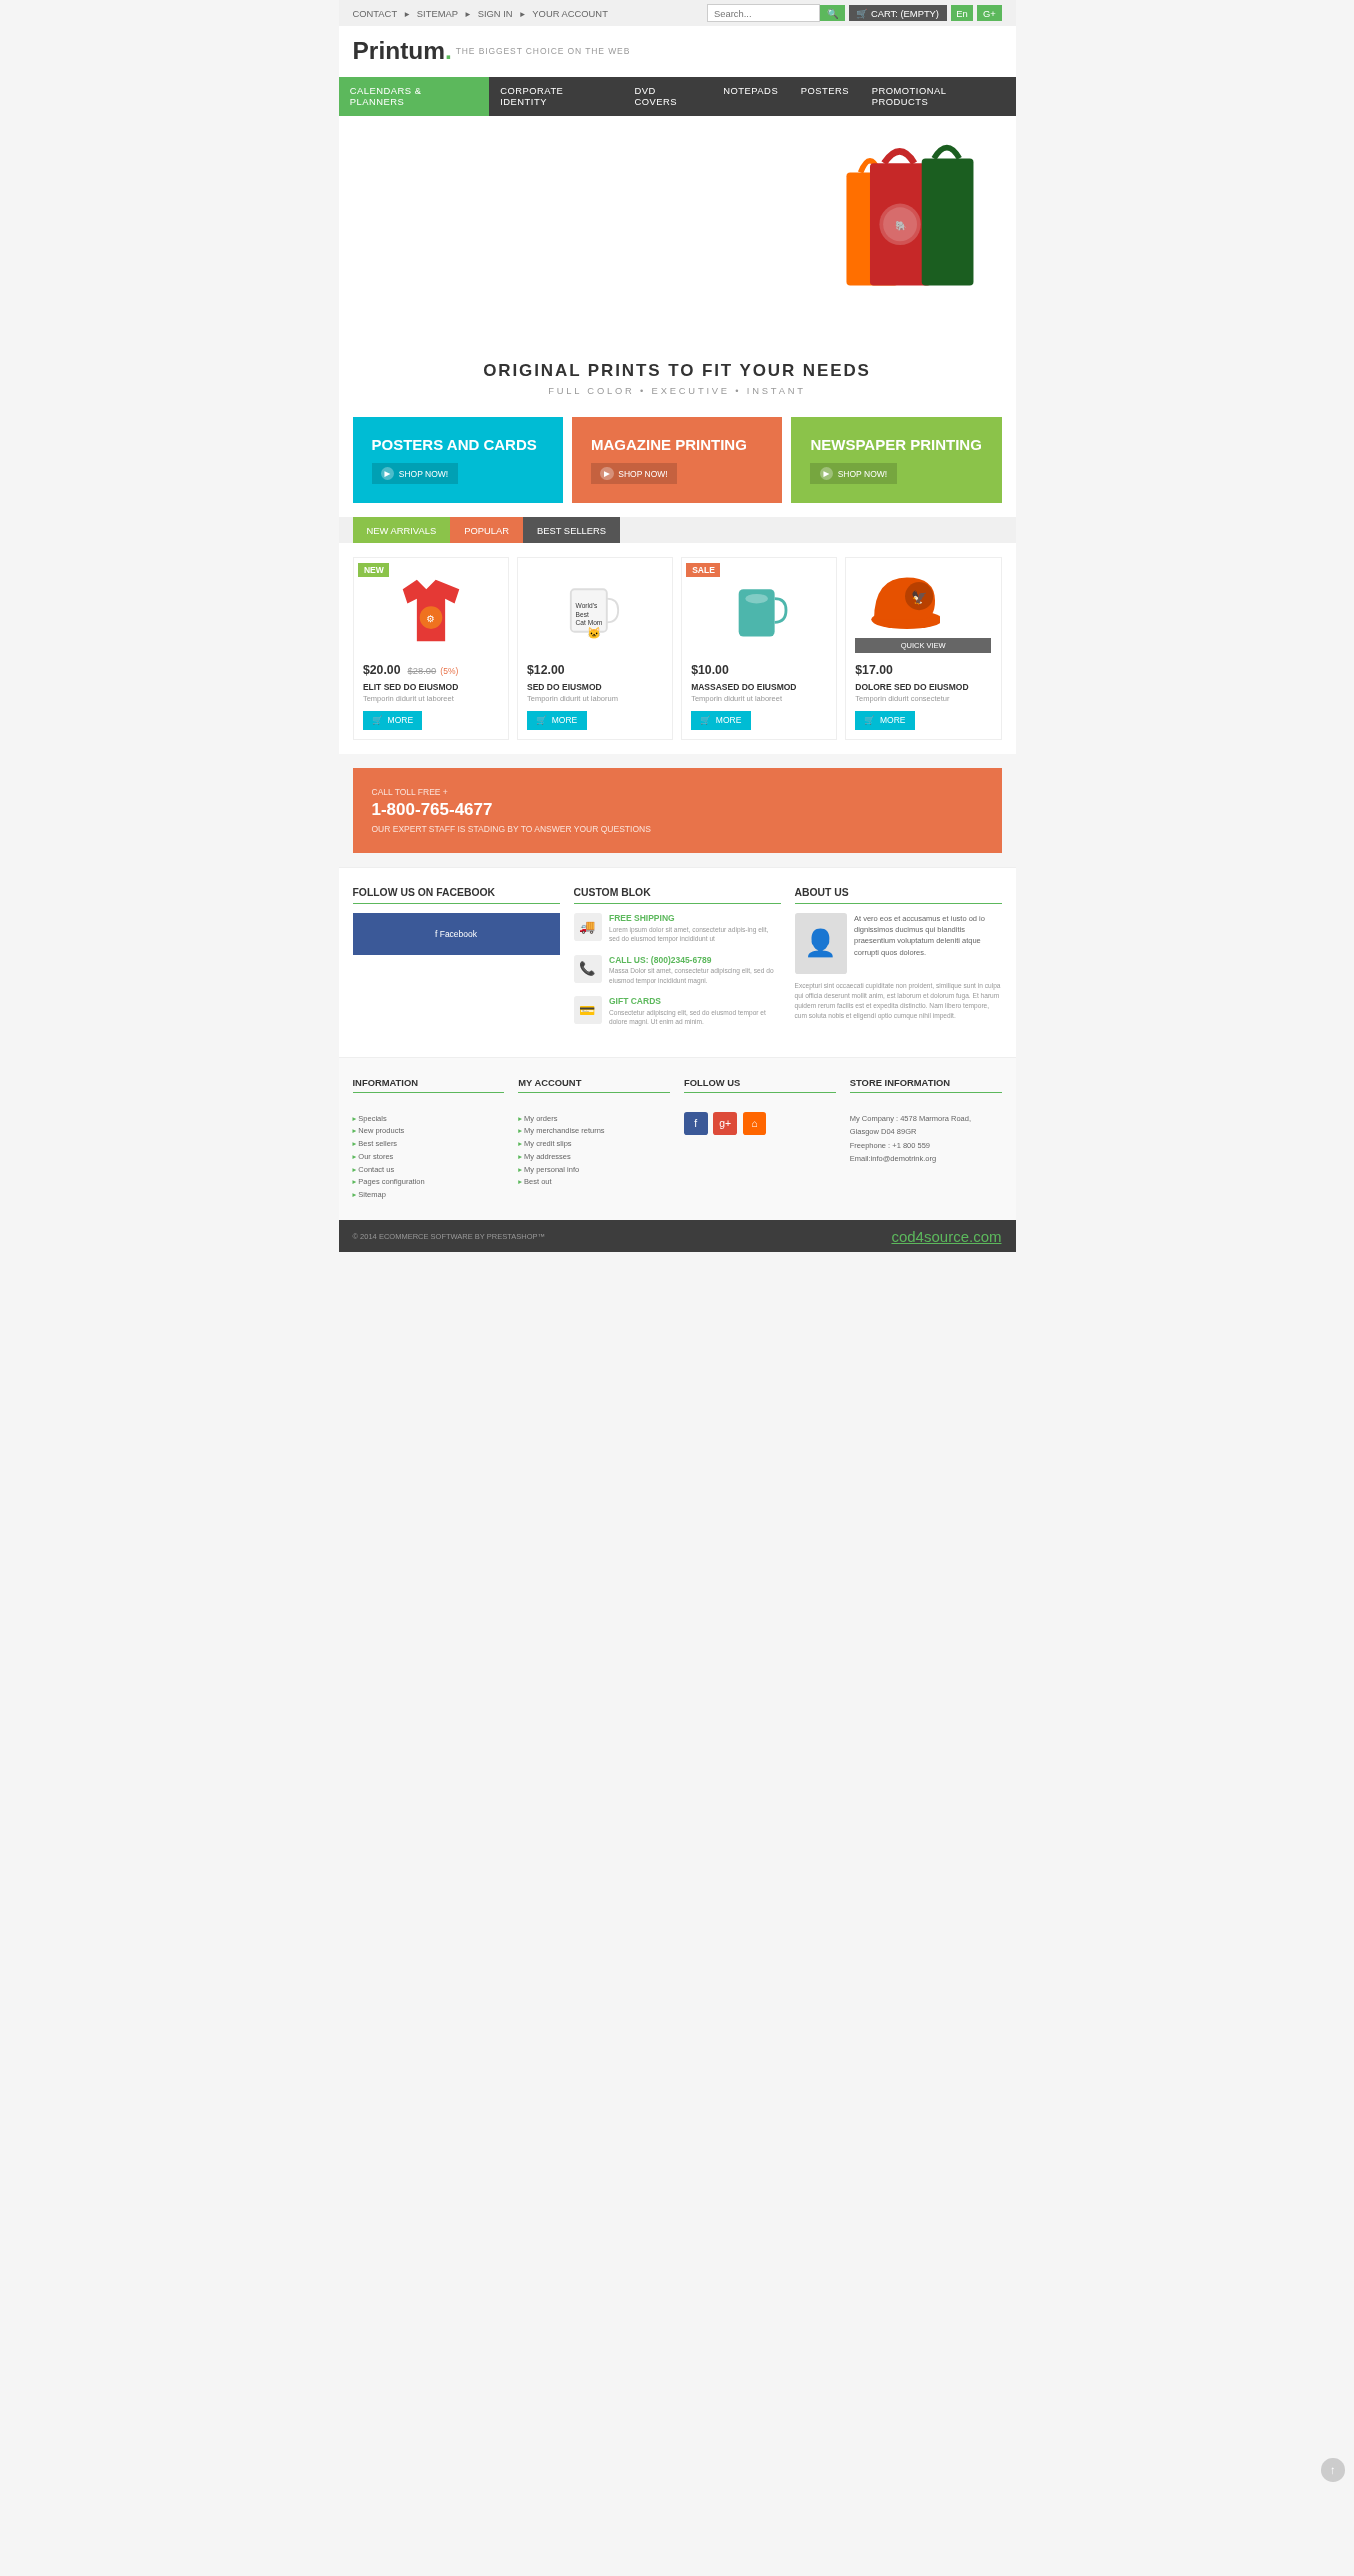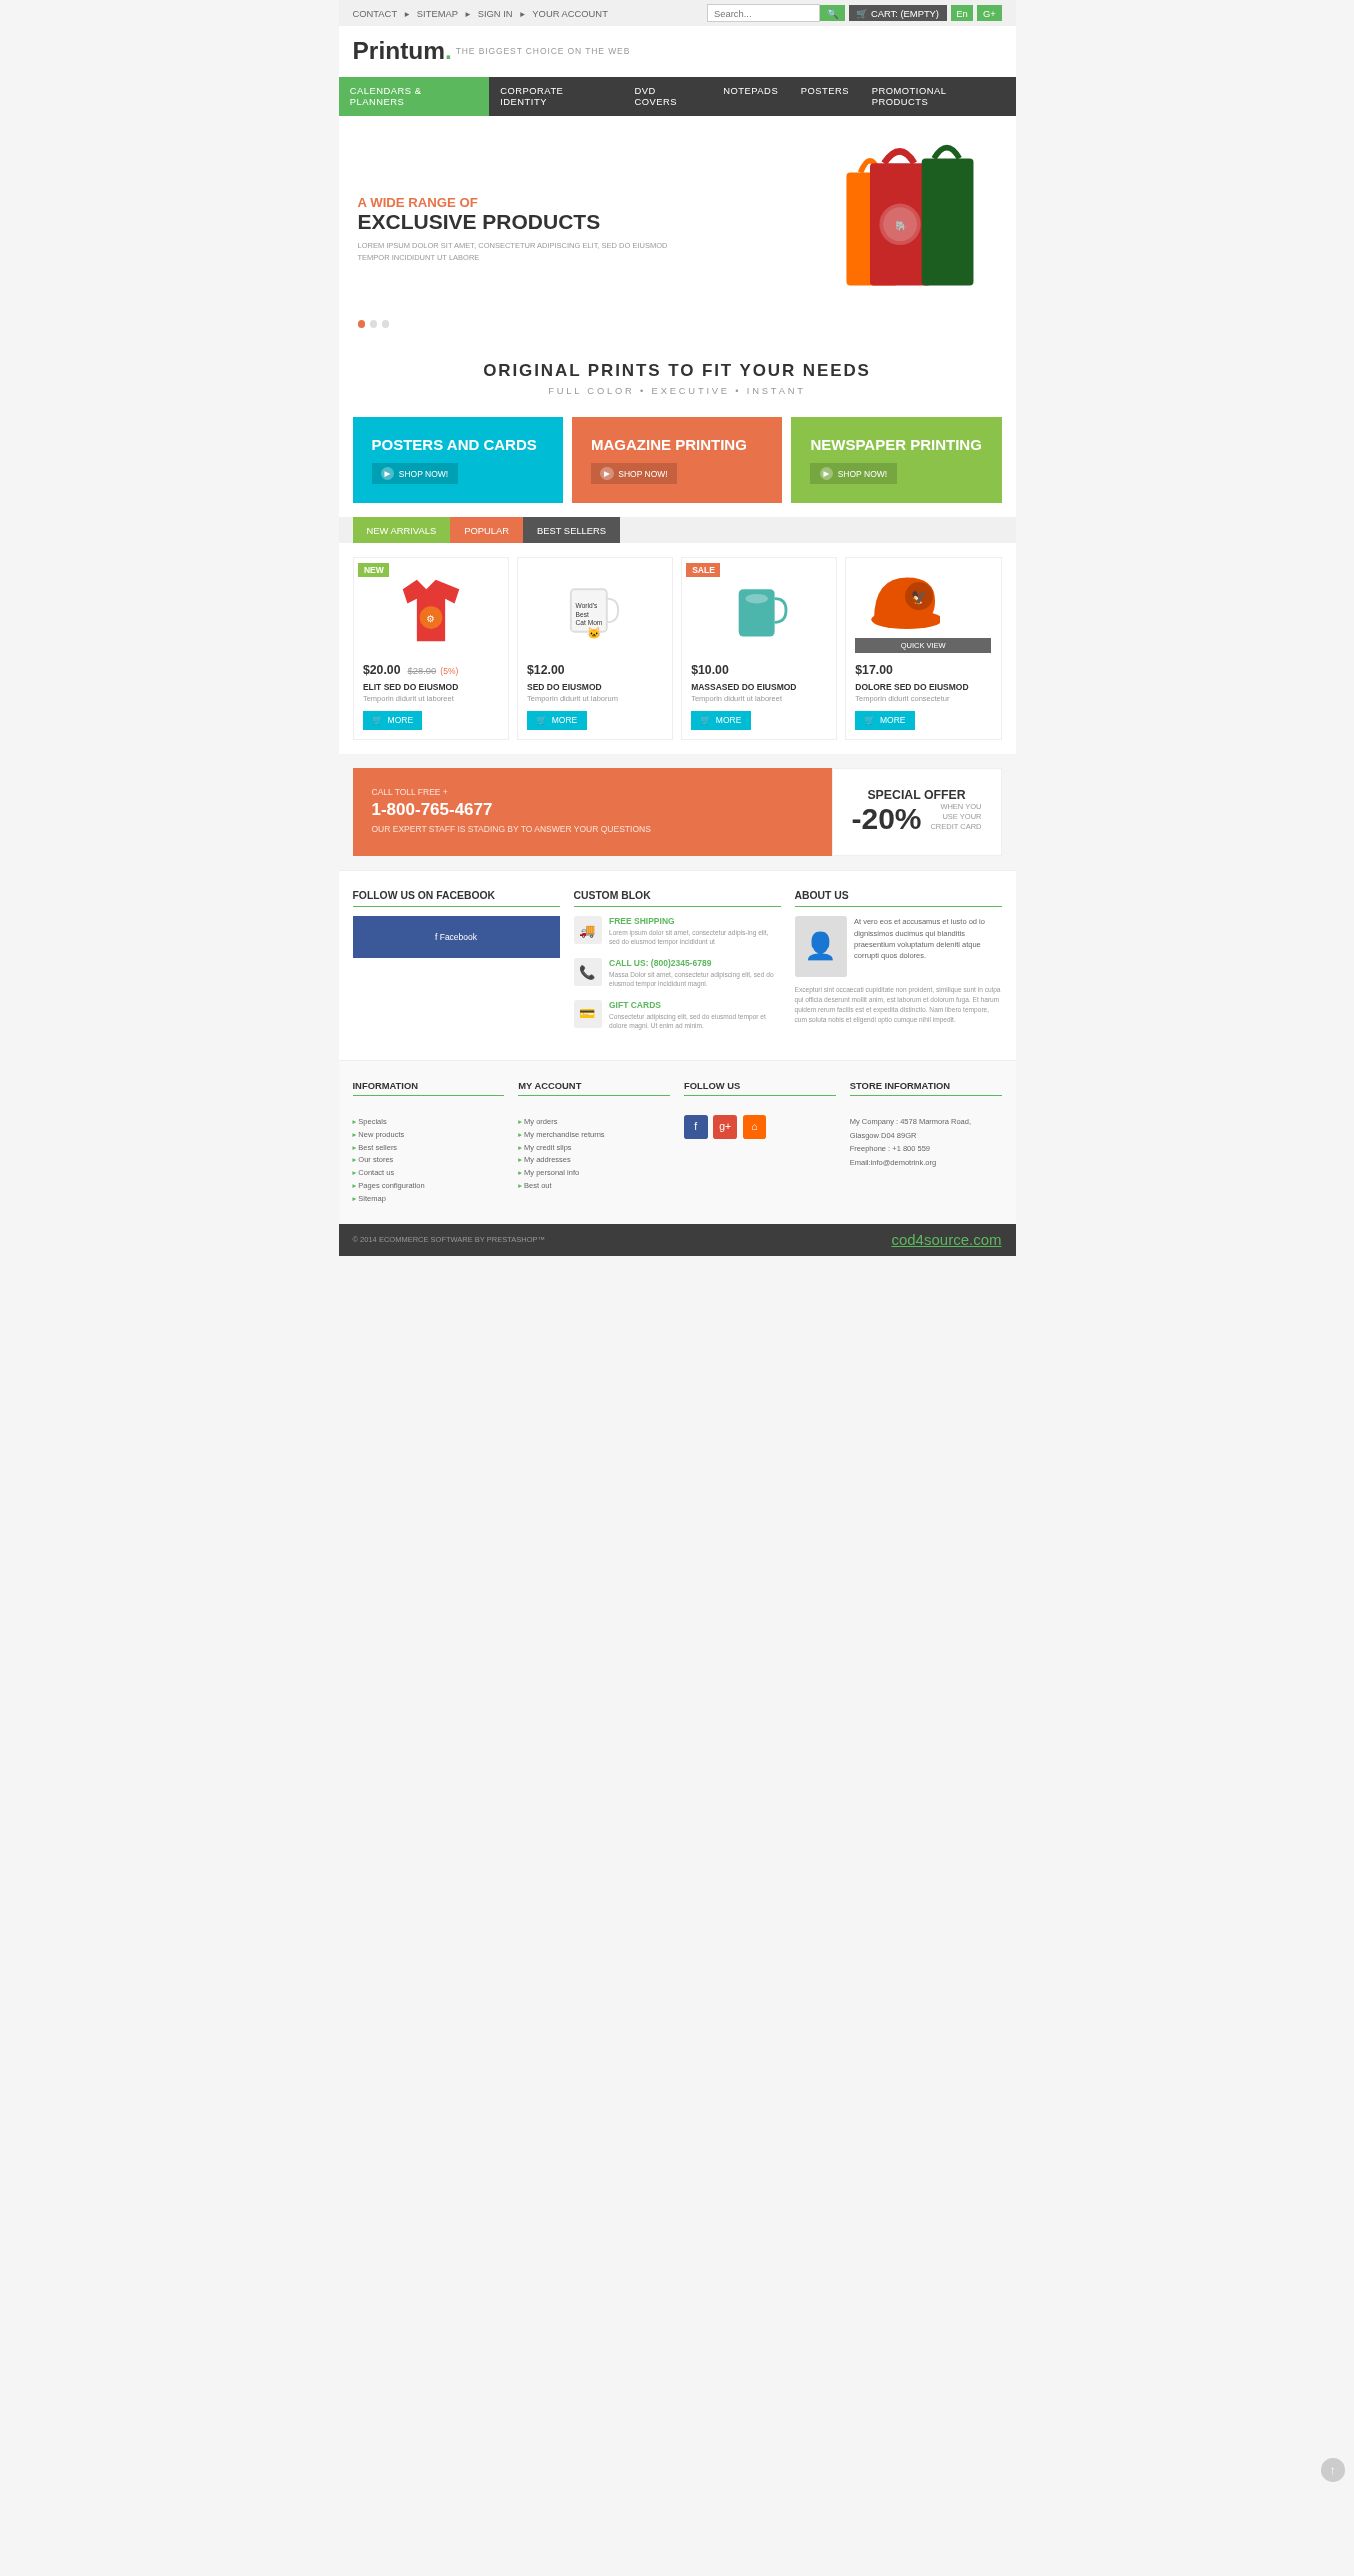--- a/index.html
+++ b/index.html
@@ -153,30 +153,20 @@
 <nav class="main-nav">
   <a>CALENDARS &amp; PLANNERS</a>
   <a>CORPORATE IDENTITY</a>
   <a>DVD COVERS</a>
   <a>NOTEPADS</a>
   <a>POSTERS</a>
   <a>PROMOTIONAL PRODUCTS</a>
 </nav>
 
 <div class="hero">
-  <div class="hero-text">
-    <h2>A WIDE RANGE OF</h2>
-    <h1>EXCLUSIVE PRODUCTS</h1>
-    <p>Lorem ipsum dolor sit amet, consectetur adipiscing elit, sed do eiusmod tempor incididunt ut labore</p>
-    <div class="hero-dots">
-      <span class="active"></span>
-      <span></span>
-      <span></span>
-    </div>
-  </div>
   <div class="hero-img">
     <svg width="207" height="170" viewBox="0 0 220 180">
 
       <rect x="60" y="30" width="55" height="120" rx="4" fill="#ff6f00"></rect>
       <path d="M75,30 Q85,5 95,30" stroke="#ff6f00" stroke-width="6" fill="none"></path>
 
       <rect x="85" y="20" width="65" height="130" rx="4" fill="#c62828"></rect>
       <path d="M100,20 Q117,-5 132,20" stroke="#c62828" stroke-width="7" fill="none"></path>
       <circle cx="117" cy="85" r="22" fill="white" opacity="0.2"></circle>
       <circle cx="117" cy="85" r="18" fill="white" opacity="0.15"></circle>
@@ -313,27 +303,20 @@
   </div>
 
 </div>
 
 <div style="display:flex;margin:14px;gap:0;">
   <div class="cta-phone">
     <p>CALL TOLL FREE +</p>
     <h2>1-800-765-4677</h2>
     <p class="cta-phone-sub">OUR EXPERT STAFF IS STADING BY TO ANSWER YOUR QUESTIONS</p>
   </div>
-  <div class="cta-offer">
-    <h3>SPECIAL OFFER</h3>
-    <div class="offer-row">
-      <span class="cta-offer-pct">-20%</span>
-      <span class="cta-offer-desc">WHEN YOU USE YOUR CREDIT CARD</span>
-    </div>
-  </div>
 </div>
 
 <div class="footer-middle">
 
   <div class="footer-col">
     <h4>FOLLOW US ON FACEBOOK</h4>
     <div class="fb-placeholder">f Facebook</div>
   </div>
 
   <div class="footer-col">

